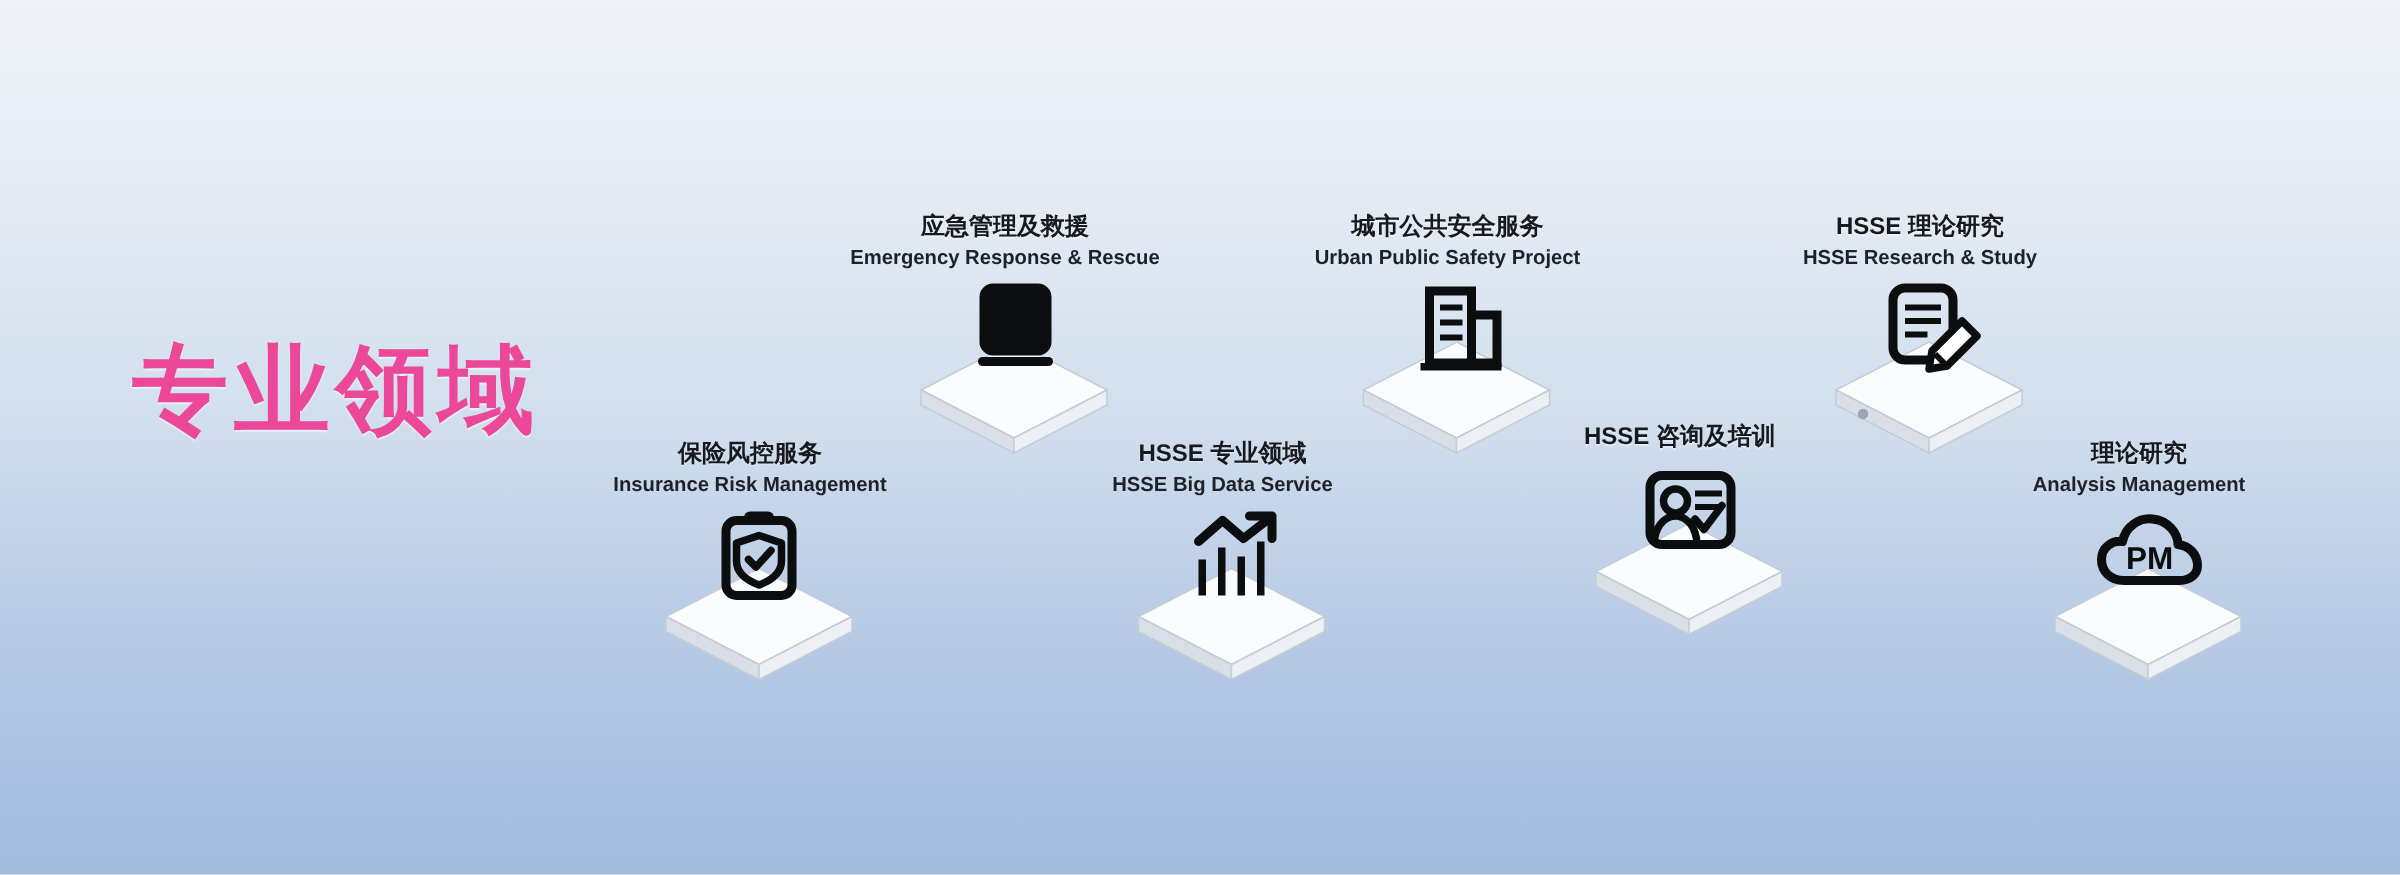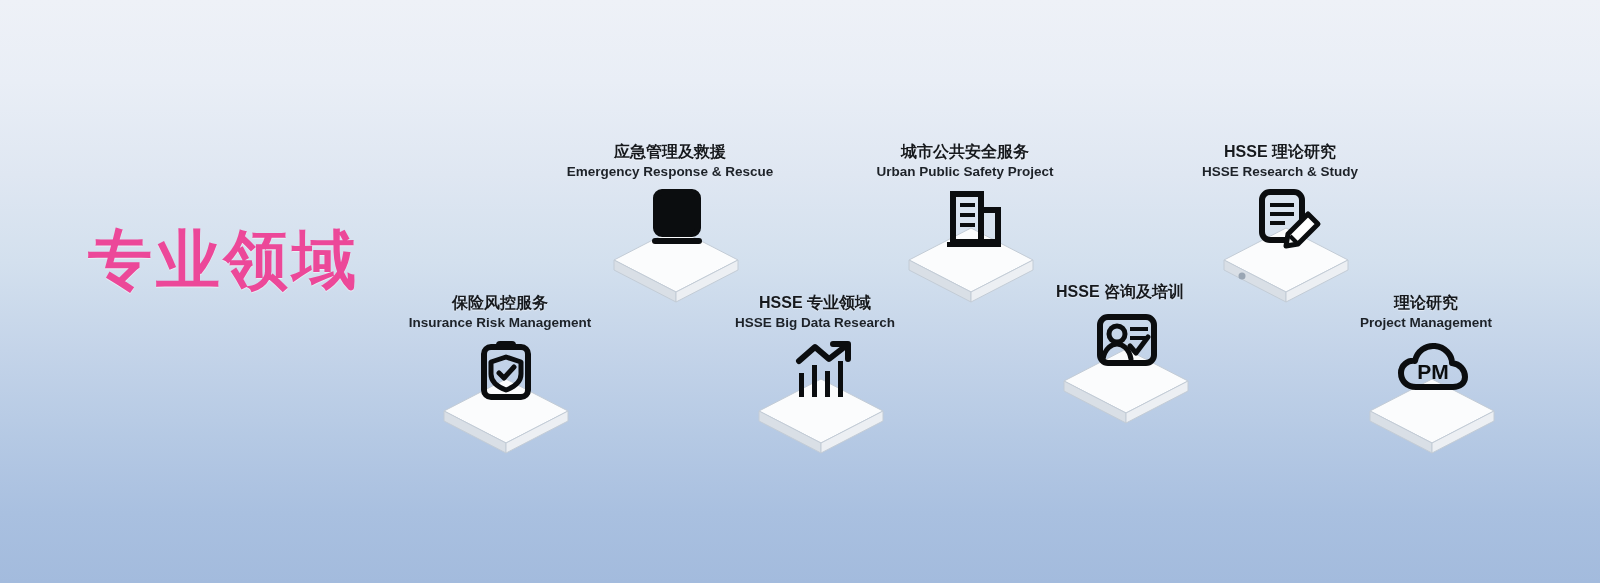--- a/index.html
+++ b/index.html
@@ -196,21 +196,21 @@
           <rect class="ink" x="26" y="2" width="20" height="9" rx="4" ry="4"></rect>
           <path d="M36 18 L51 23 V35 C51 43 44 48 36 51 C28 48 21 43 21 35 V23 Z" fill="none" stroke="#0b0d0f" stroke-width="5" stroke-linejoin="round"></path>
           <path d="M29 34 L34 39 L44 28" fill="none" stroke="#0b0d0f" stroke-width="5" stroke-linecap="round" stroke-linejoin="round"></path>
         </svg>
       </div>
     </div>
   </div>
 
   <div class="cat" style="left:655px; top:295px;">
     <div class="cat-zh">HSSE 专业领域</div>
-    <div class="cat-en">HSSE Big Data Research</div>
+    <div class="cat-en">HSSE Big Data Service</div>
     <div class="tile">
       <div class="pedestal">
         <svg viewBox="0 0 128 86">
           <polygon points="64,6 126,38 64,70 2,38" fill="#fbfcfd" stroke="#c3ccd6" stroke-width="1"></polygon>
           <polygon points="2,38 64,70 64,80 2,48" fill="#d9dfe6" stroke="#c3ccd6" stroke-width="1"></polygon>
           <polygon points="126,38 64,70 64,80 126,48" fill="#eceff3" stroke="#c3ccd6" stroke-width="1"></polygon>
         </svg>
       </div>
       <div class="glyph">
         <svg viewBox="0 0 74 74">
@@ -243,21 +243,21 @@
           <circle cx="27" cy="25" r="8" fill="none" stroke="#0b0d0f" stroke-width="5"></circle>
           <path d="M13 50 C15 39 22 35 27 35 C32 35 39 39 41 50" fill="none" stroke="#0b0d0f" stroke-width="5" stroke-linecap="round"></path>
           <path d="M40 37 L46 44 L58 28" fill="none" stroke="#0b0d0f" stroke-width="5" stroke-linecap="round" stroke-linejoin="round"></path>
         </svg>
       </div>
     </div>
   </div>
 
   <div class="cat" style="left:1266px; top:295px;">
     <div class="cat-zh">理论研究</div>
-    <div class="cat-en">Project Management</div>
+    <div class="cat-en">Analysis Management</div>
     <div class="tile">
       <div class="pedestal">
         <svg viewBox="0 0 128 86">
           <polygon points="64,6 126,38 64,70 2,38" fill="#fbfcfd" stroke="#c3ccd6" stroke-width="1"></polygon>
           <polygon points="2,38 64,70 64,80 2,48" fill="#d9dfe6" stroke="#c3ccd6" stroke-width="1"></polygon>
           <polygon points="126,38 64,70 64,80 126,48" fill="#eceff3" stroke="#c3ccd6" stroke-width="1"></polygon>
         </svg>
       </div>
       <div class="glyph">
         <svg viewBox="0 0 74 74">

